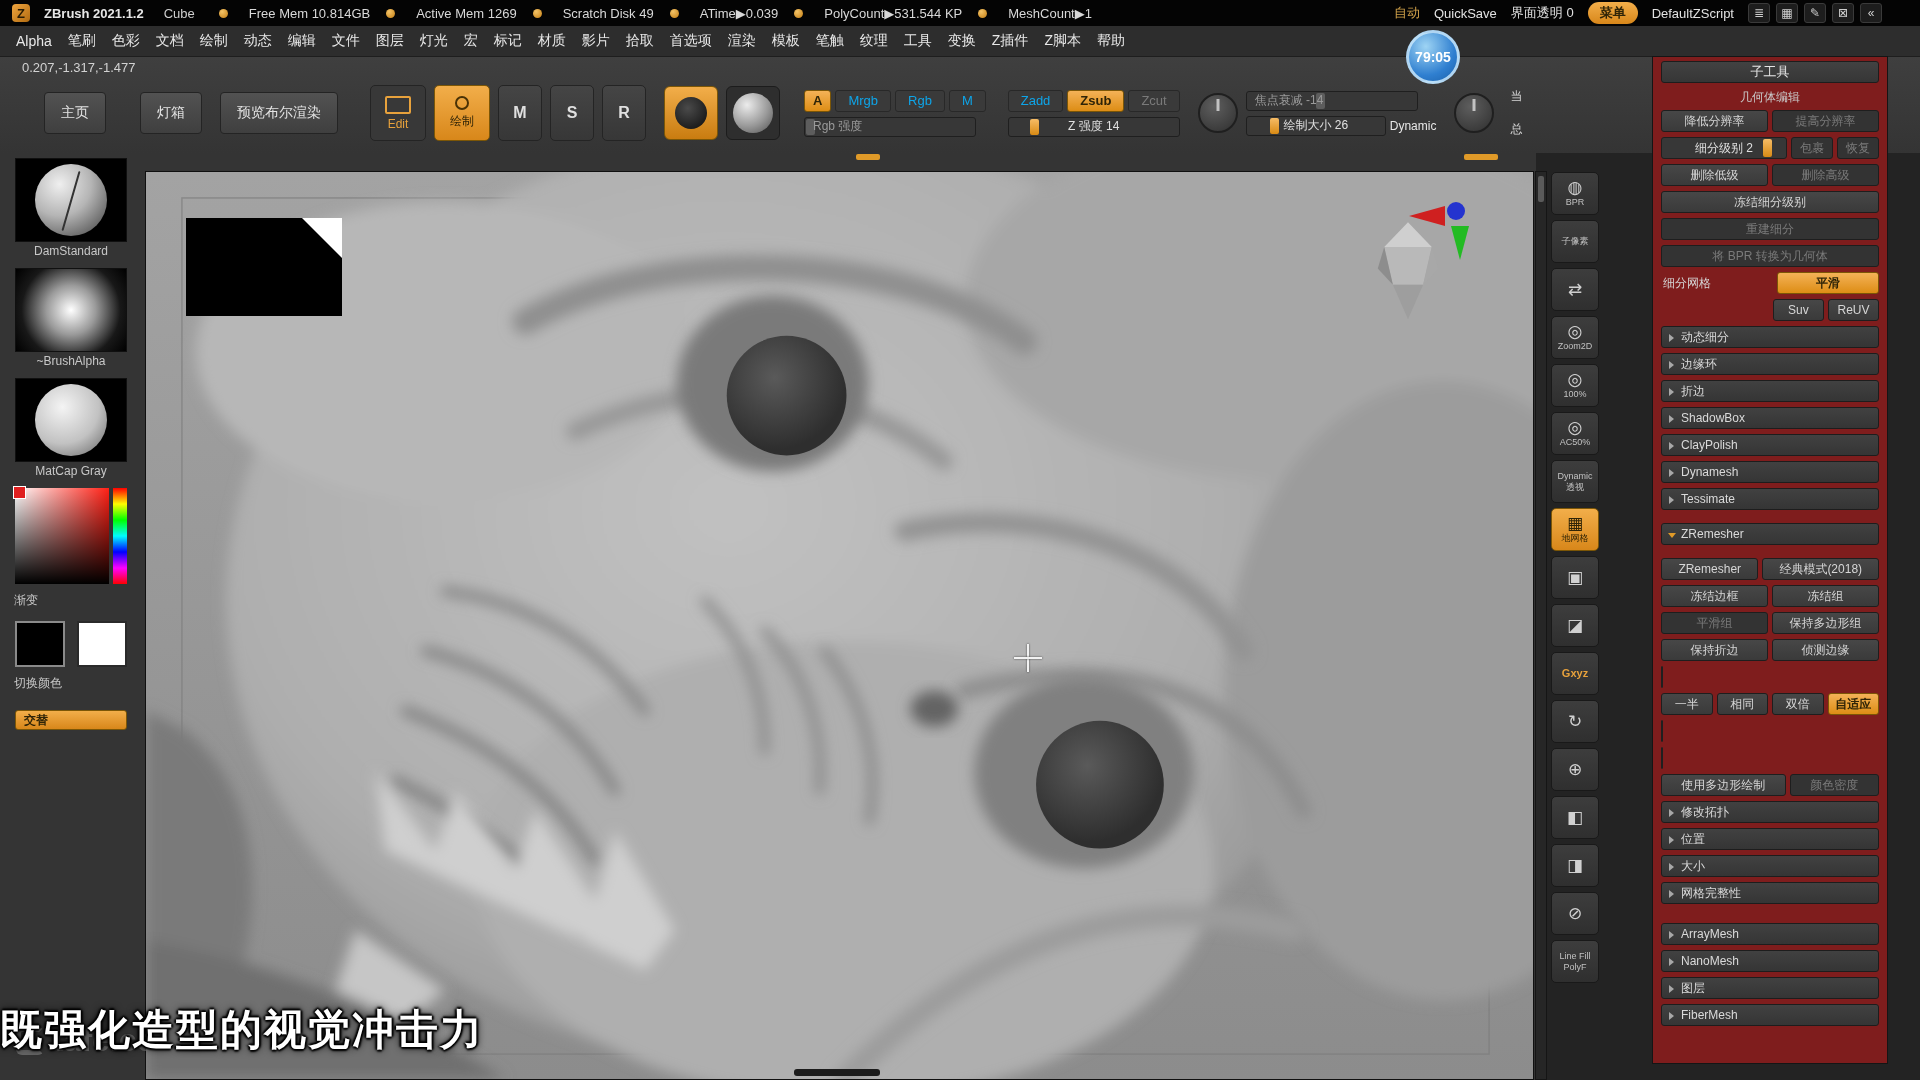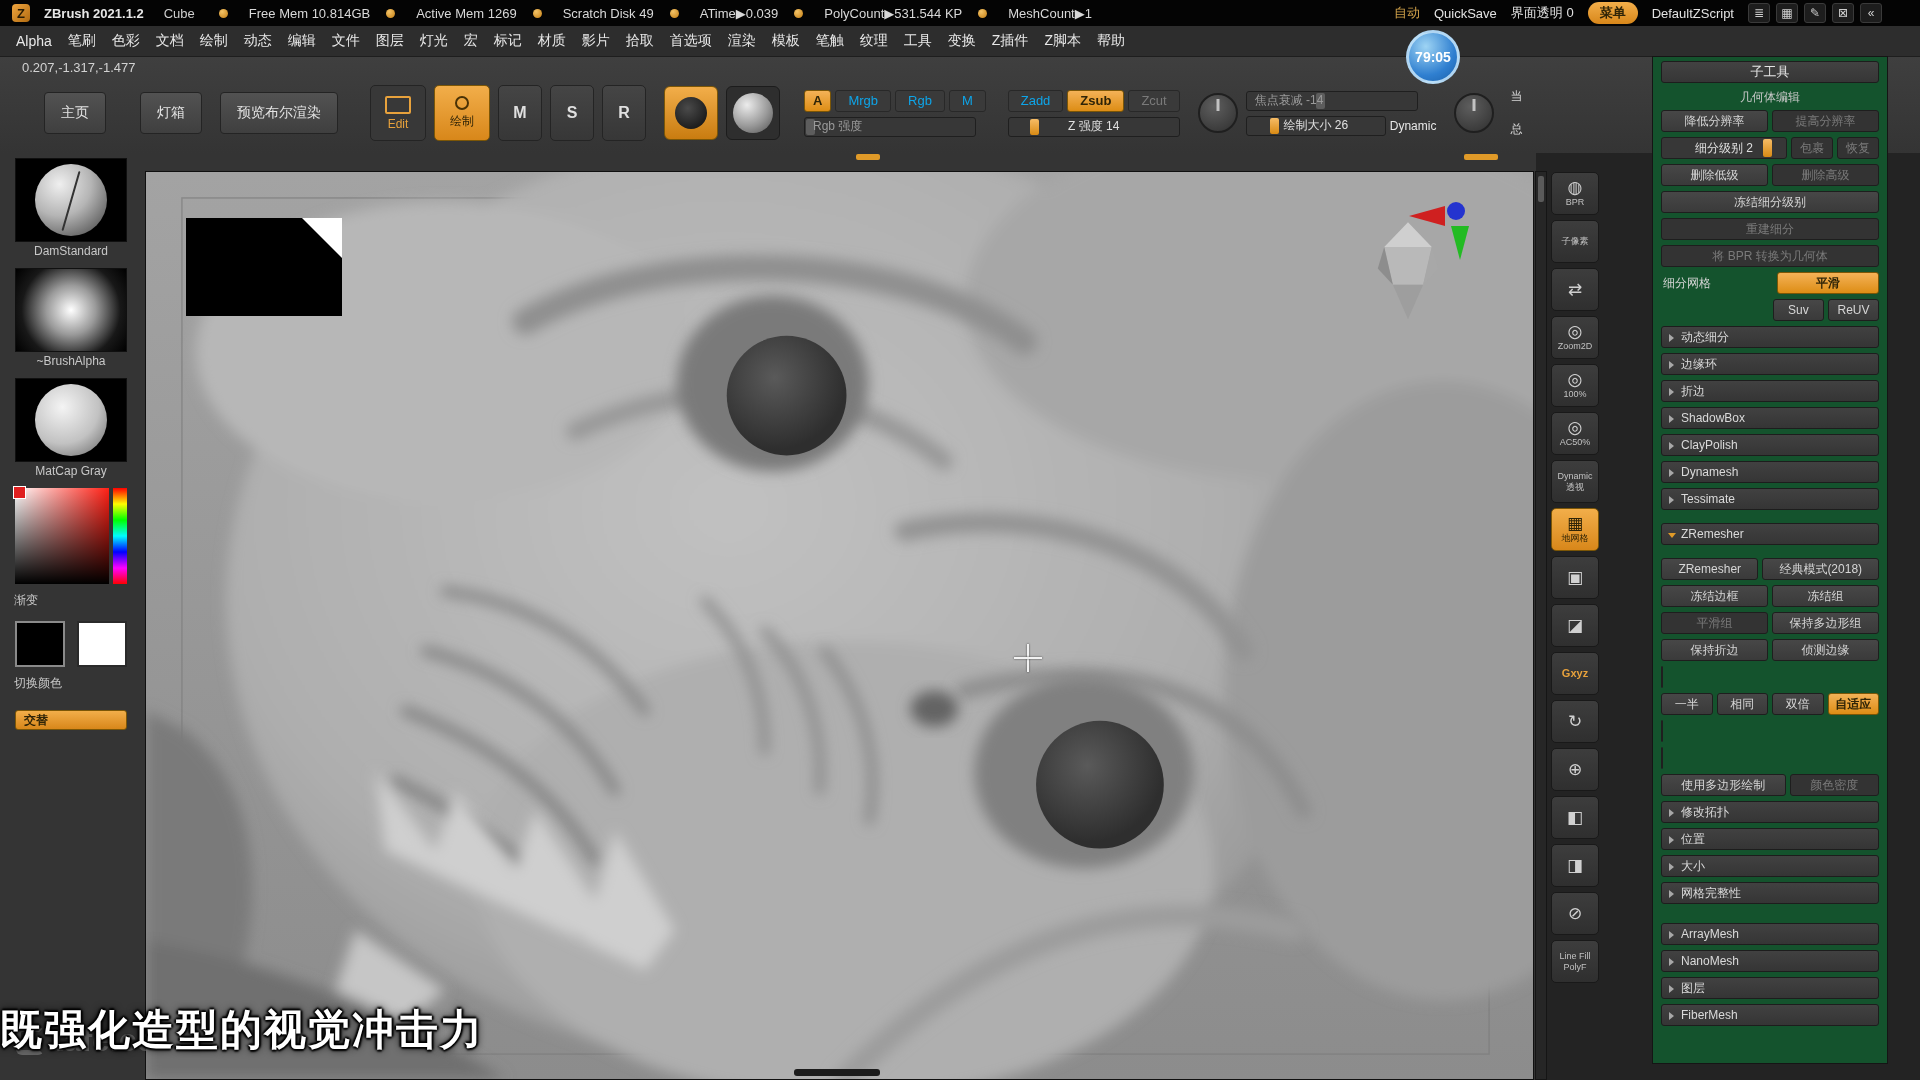--- a/index.html
+++ b/index.html
@@ -120,21 +120,21 @@
   .right-zone{position:absolute;left:1536px;top:153px;width:384px;bottom:0;background:#232323}
   .right-strip{position:absolute;left:1548px;top:172px;width:54px;display:flex;flex-direction:column;gap:5px;align-items:center;z-index:5}
   .strip-btn{width:48px;min-height:43px;background:linear-gradient(#3d3d3d,#2f2f2f);border:1px solid #191919;border-radius:5px;display:flex;flex-direction:column;align-items:center;justify-content:center;gap:1px;padding:2px 0}
   .strip-btn.active{background:linear-gradient(#f2ae4a,#d8871a);border-color:#7c5606}
   .s-glyph{font-size:17px;color:#d0d0d0;line-height:1}
   .s-label{font-size:9px;color:#c2c2c2;line-height:1.15;white-space:nowrap}
   .strip-btn.active .s-glyph,.strip-btn.active .s-label{color:#2f2407}
   .strip-btn.accent-label .s-label{color:#e8a23c;font-size:11px;font-weight:bold}
 
   
-  .right-panel{position:absolute;left:1652px;top:56px;width:236px;bottom:16px;background:#14532d;border:1px solid #151515;display:flex;flex-direction:column;padding-top:4px;z-index:25}
+  .right-panel{position:absolute;left:1652px;top:56px;width:236px;bottom:16px;background:#7f1d1d;border:1px solid #151515;display:flex;flex-direction:column;padding-top:4px;z-index:25}
   .rp-header{height:22px;margin:0 8px 5px;background:linear-gradient(#424242,#363636);border:1px solid #1d1d1d;border-radius:3px;display:flex;align-items:center;justify-content:center;font-size:13px;color:#e4e4e4}
   .rp-subheader{height:18px;display:flex;align-items:center;justify-content:center;font-size:12px;color:#c9c9c9;margin-bottom:4px}
   .rp-row{display:flex;gap:4px;margin:0 8px 5px;height:22px}
   .rp-btn{flex:1;background:linear-gradient(#474747,#3a3a3a);border:1px solid #1e1e1e;border-radius:3px;color:#d6d6d6;font-size:12px;display:flex;align-items:center;justify-content:center;white-space:nowrap;overflow:hidden}
   .rp-btn.dis{color:#7a7a7a;background:#333}
   .rp-btn.org{background:linear-gradient(#f4b257,#dd8d15);color:#2f2407;border-color:#7c5606;font-weight:bold}
   .rp-label{flex:1.1;display:flex;align-items:center;font-size:12px;color:#d6d6d6;padding-left:2px}
   .rp-spacer{flex:1.1}
   .rp-sec{height:22px;margin:0 8px 5px;background:linear-gradient(#414141,#353535);border:1px solid #1d1d1d;border-radius:3px;display:flex;align-items:center;padding-left:19px;font-size:12px;color:#dadada;position:relative;flex:none}
   .rp-sec::before{content:"";position:absolute;left:7px;top:7px;border-left:5px solid #a8a8a8;border-top:4px solid transparent;border-bottom:4px solid transparent}

